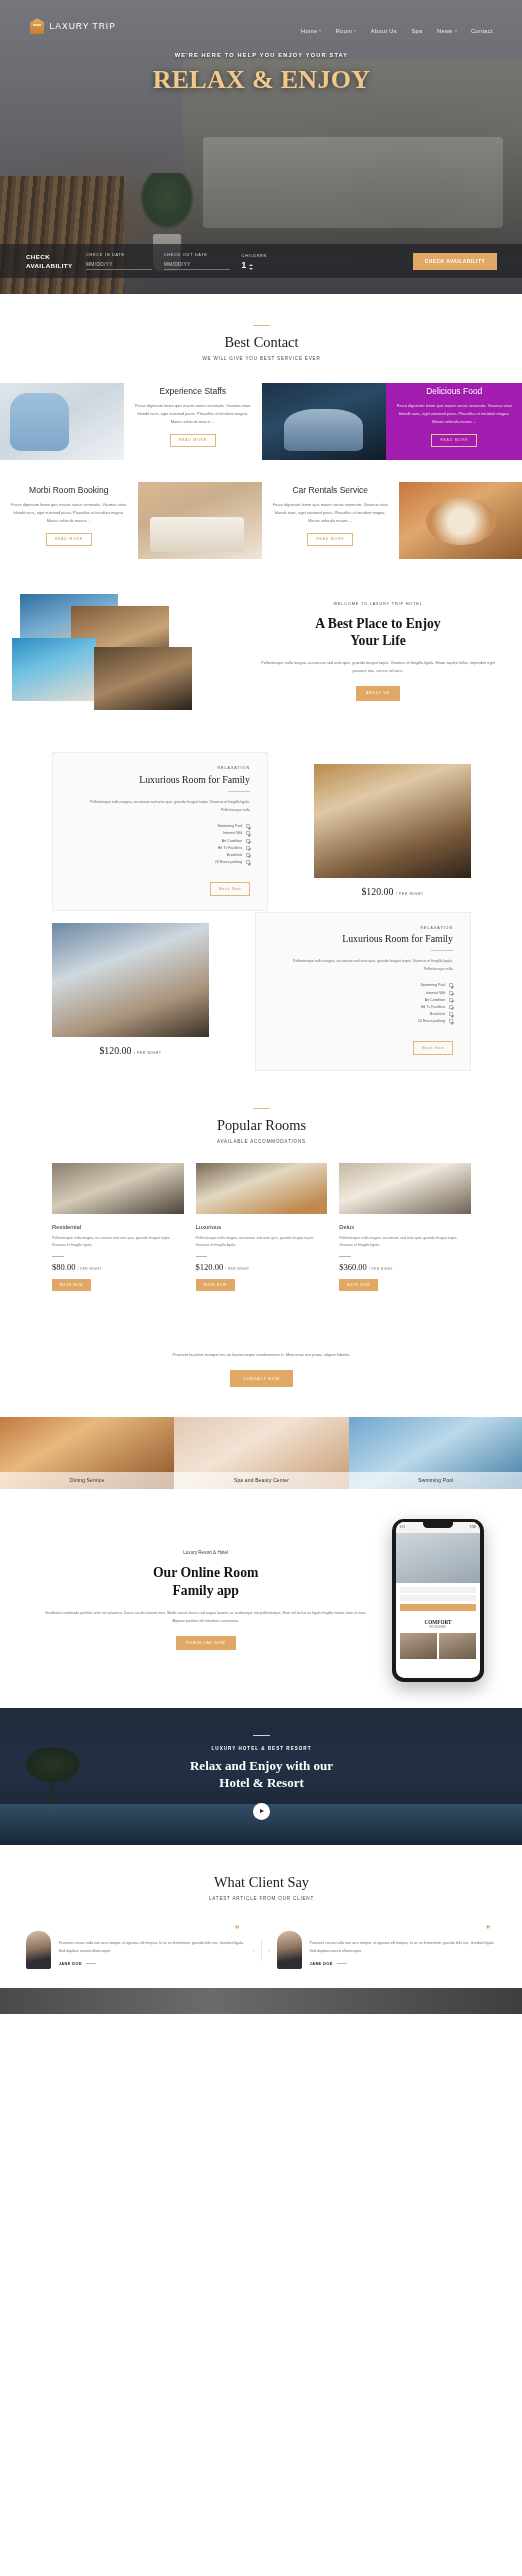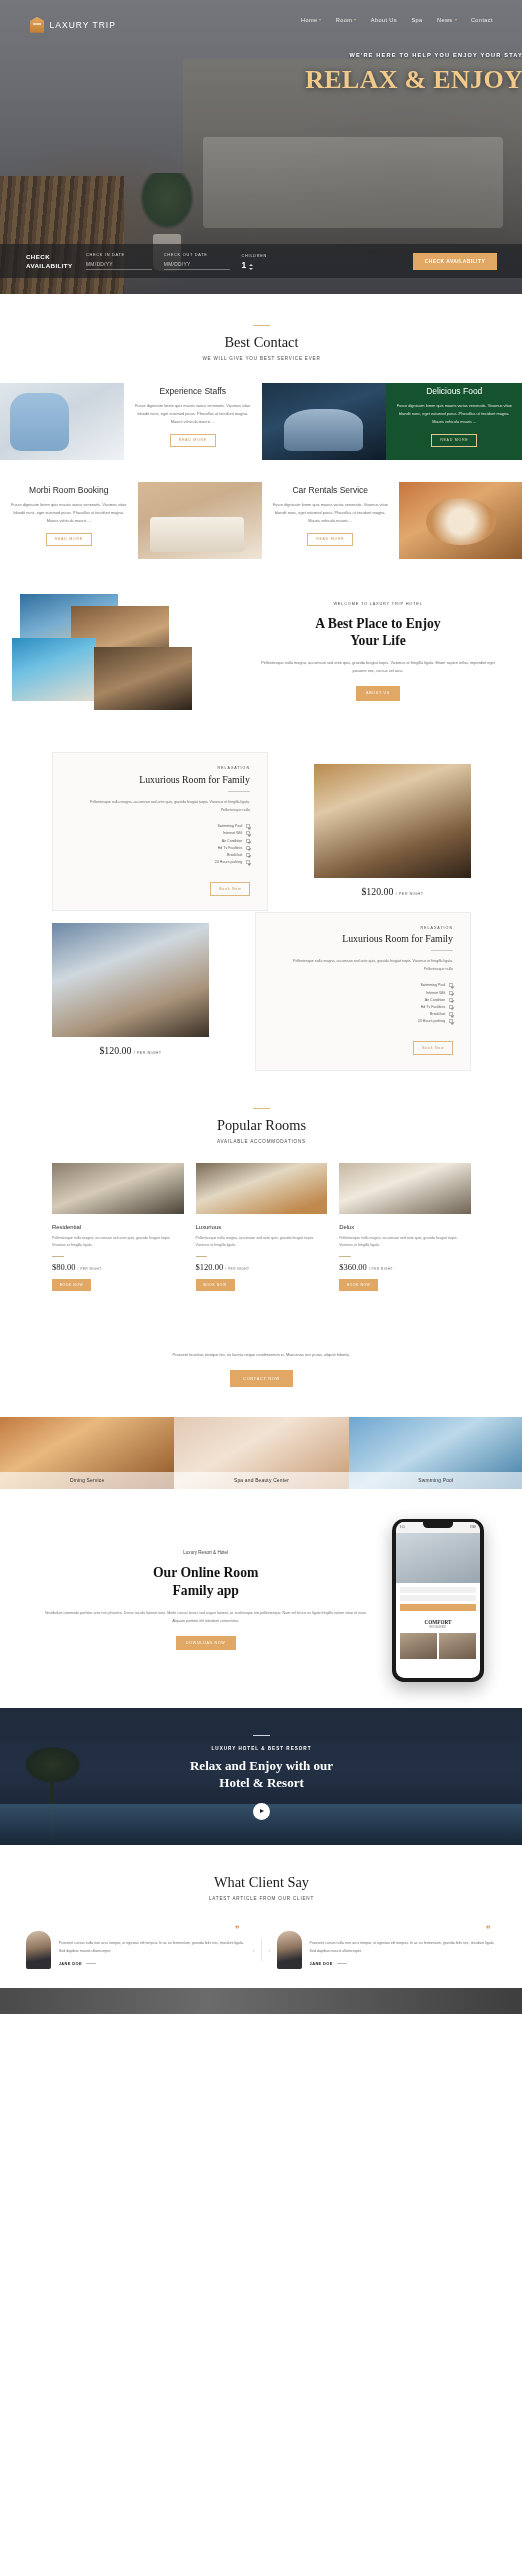--- a/index.html
+++ b/index.html
@@ -48,22 +48,22 @@
   }
   .hero-plant:after{
     content:""; position:absolute; left:22px; bottom:0; width:27.5px; height:37px;
     background: linear-gradient(180deg,#cfc9bd,#a9a296); border-radius:2.6px 2.6px 6.5px 6.5px;
   }
   .hero-shade { position:absolute; inset:0; background: rgba(40,40,44,.32); }
 
   .topbar {
     position: relative; z-index: 9;
     height: 34px;
-    display: flex; align-items: flex-start;
-    padding: 17px 30px;
+    display: flex; align-items: flex-end;
+    padding: 0 30px;
   }
   .brand { display: flex; align-items: center; gap: 5.2px; }
   .brand-mark {
     width: 14.4px; height: 15.7px;
     background: linear-gradient(180deg,#e6a85c,#c07f33);
     clip-path: polygon(50% 0,100% 26%,100% 100%,0 100%,0 26%);
     position: relative;
   }
   .brand-mark:after{
     content:""; position:absolute; left:3.3px; top:5.9px; width:7.8px; height:2px; background:#fff; opacity:.6;
@@ -73,21 +73,21 @@
   }
   .nav { margin-left: auto; display: flex; align-items: center; gap: 14.4px; }
   .nav a {
     color: #efefef; font-size: 5.6px; letter-spacing: 0.4px; text-decoration: none;
     display: flex; align-items: center; gap: 2px; white-space: nowrap;
   }
   .caret { width:0;height:0;border-left:1.6px solid transparent;border-right:1.6px solid transparent;border-top:2px solid #e0b277; display:inline-block; }
 
   .hero-copy {
     position: relative; z-index: 5;
-    text-align: right; padding-top: 18.3px;
+    text-align: center; padding-top: 18.3px;
   }
   .hero-eyebrow {
     color: #ffffff; font-size: 5.6px; letter-spacing: 1.2px; font-weight: 700;
     text-shadow: 0 0.7px 2.6px rgba(0,0,0,.5);
   }
   .hero-title {
     margin-top: 7.8px;
     font-family: "Liberation Serif", serif;
     font-size: 26px; line-height: 1.08; font-weight: 700;
     color: #f0c98b;
@@ -153,21 +153,21 @@
   .btn-out.light { border-color:#e5c596; color:#f1d5ab; }
   .ph { background-size: cover; background-position:center; }
   .ph-staff { background: linear-gradient(150deg,#dfe6ec 0%,#cdd6de 45%,#eef2f5 100%); position:relative; }
   .ph-staff:after{content:"";position:absolute;left:8%;top:12%;width:48%;height:76%;background:linear-gradient(180deg,#9ec0dd,#7fa7c9);border-radius:30% 30% 18% 18%;}
   .ph-car { background: linear-gradient(160deg,#1d3347 0%,#2a4a66 40%,#0f1c28 100%); position:relative;}
   .ph-car:after{content:"";position:absolute;left:18%;top:34%;width:64%;height:54%;background:linear-gradient(180deg,#9db6cb,#5c7894);border-radius:40% 40% 10% 10%;}
   .ph-room { background: linear-gradient(160deg,#d9b994 0%,#cbae8c 35%,#efe5d8 100%); position:relative;}
   .ph-room:after{content:"";position:absolute;left:10%;top:45%;width:76%;height:46%;background:linear-gradient(180deg,#f4efe6,#ded3c2);border-radius:3.9px;}
   .ph-food { background: linear-gradient(150deg,#c7763f 0%,#e0a86d 40%,#8e5a2e 100%); position:relative;}
   .ph-food:after{content:"";position:absolute;left:22%;top:20%;width:56%;height:62%;background:radial-gradient(circle,#f3e6d2 30%,#c98e55 70%);border-radius:50%;}
-  .srv-dark-wrap { background:#14532d; }
+  .srv-dark-wrap { background:#a21caf; }
 
   
   .about { display:flex; gap: 0; padding: 26px 0 19.6px; align-items:flex-start; }
   .about-gallery { width: 250px; flex:none; position: relative; height: 124px; }
   .ag { position:absolute; }
   .ag1 { left: 19.6px; top: 2.6px; width: 98px; height: 51px; background: linear-gradient(160deg,#2f6f9e,#79aed2 50%,#d8c9a8); }
   .ag2 { left: 71px; top: 14.4px; width: 98px; height: 63px; background: linear-gradient(160deg,#7f5a3a,#caa477 55%,#3c2d20); }
   .ag3 { left: 11.8px; top: 46px; width: 84px; height: 63px; background: linear-gradient(160deg,#2b8bbf,#6fc0e3 40%,#e3ddd0); }
   .ag4 { left: 94px; top: 55px; width: 98px; height: 63px; background: linear-gradient(160deg,#5a4630,#a78561 50%,#2b2119); }
   .about-text { flex:1; text-align:center; padding: 9.2px 23.5px 0 6.5px; }

